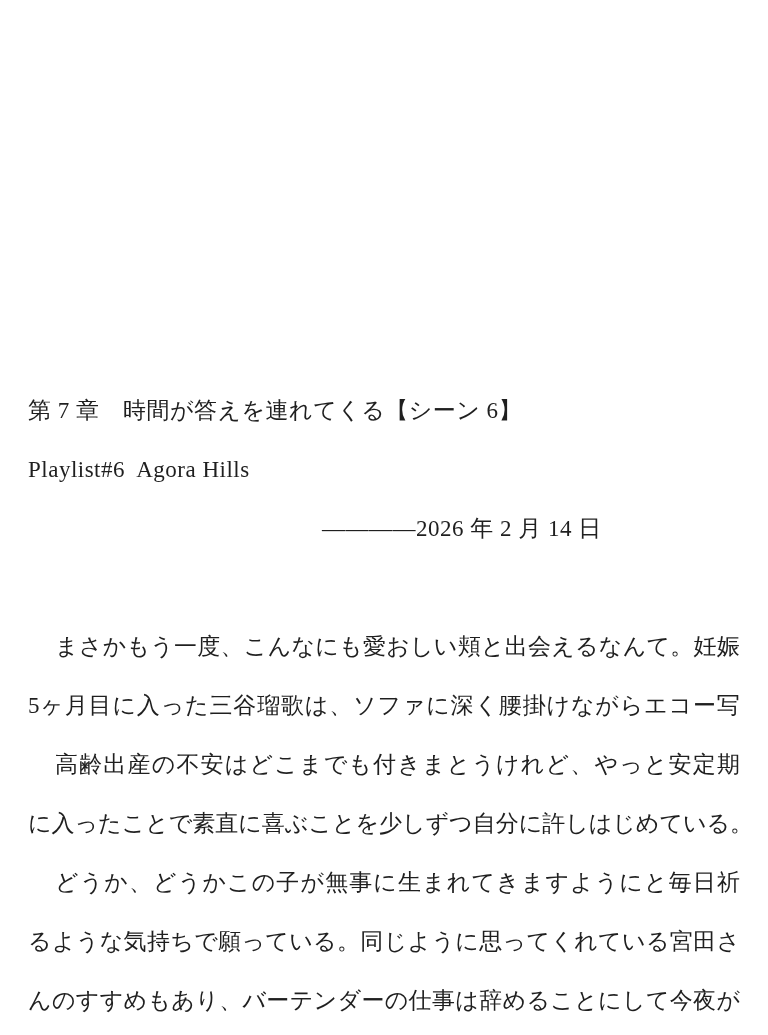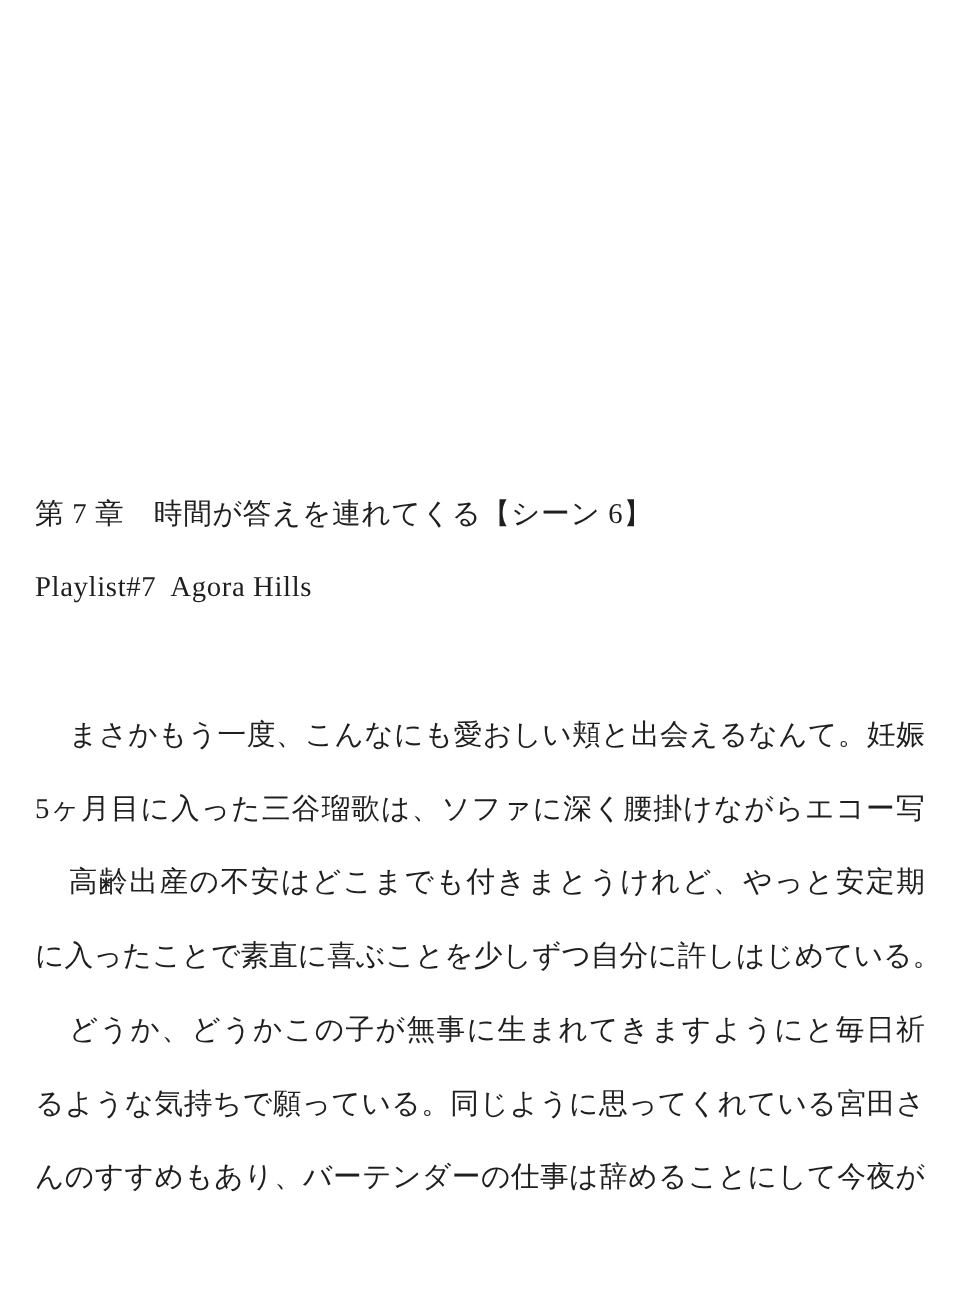--- a/index.html
+++ b/index.html
@@ -52,21 +52,22 @@
   .blank {
     height: 59px;
   }
 </style>
 </head>
 <body>
 
 <div id="doc">
   <div class="content">
     <div class="bline heading">第 7 章　時間が答えを連れてくる【シーン 6】</div>
-    <div class="bline playlist">Playlist#7  Agora Hills</div>
+    <div class="bline playlist">Playlist#6  Agora Hills</div>
+    <div class="bline dateline">――――2026 年 2 月 14 日</div>
     <div class="blank"></div>
     <div id="body-text">
         <div class="bline just ind">
           <span>ま</span>
           <span>さ</span>
           <span>か</span>
           <span>も</span>
           <span>う</span>
           <span>一</span>
           <span>度</span>

